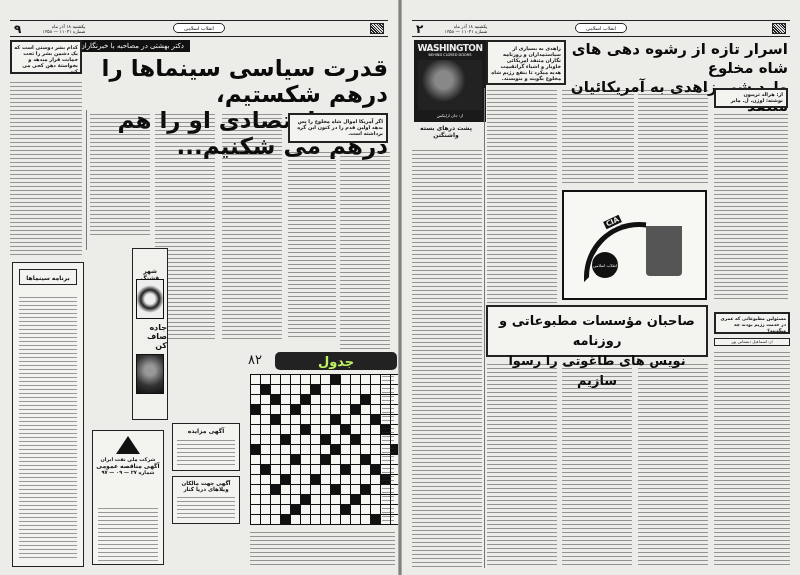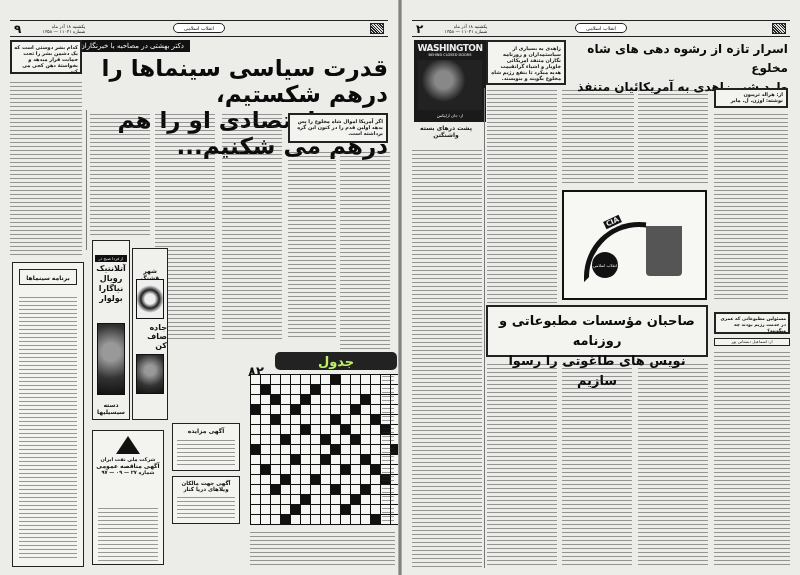--- a/index.html
+++ b/index.html
@@ -62,26 +62,20 @@
     <div class="text-block" style="top:112px;left:222px;width:60px;height:230px;"></div>
     <div class="box thick small" style="top:113px;left:288px;width:100px;height:30px;padding:3px;font-weight:bold;">اگر آمریکا اموال شاه مخلوع را پس بدهد اولین قدم را در کنون این گره برداشته است.</div>
     <div class="text-block" style="top:150px;left:288px;width:48px;height:190px;"></div>
     <div class="text-block" style="top:150px;left:340px;width:50px;height:200px;"></div>
 
     <div class="box" style="top:262px;left:12px;width:72px;height:305px;">
       <div style="margin:6px 6px 0;height:16px;border:1px solid #222;display:flex;align-items:center;justify-content:center;font-size:6px;font-weight:bold;">برنامه سینماها</div>
       <div class="text-block" style="top:32px;left:6px;width:58px;height:265px;"></div>
     </div>
 
-    <div class="box" style="top:240px;left:92px;width:38px;height:180px;background:#f0f0ed;">
-      <div style="background:#111;color:#eee;font-size:4px;text-align:center;padding:1px;margin:14px 2px 0;">از فردا صبح در</div>
-      <div style="font-size:8px;font-weight:bold;text-align:center;line-height:10px;margin-top:2px;">آتلانتیک رویال نیاگارا بولوار</div>
-      <div class="photo" style="top:82px;left:4px;width:28px;height:72px;"></div>
-      <div style="position:absolute;bottom:4px;left:0;right:0;font-size:6px;font-weight:bold;text-align:center;">دسته سیسیلیها</div>
-    </div>
     <div class="box" style="top:248px;left:132px;width:36px;height:172px;background:#f0f0ed;">
       <div style="font-size:6px;font-weight:bold;text-align:center;margin-top:18px;">شهر قشنگ</div>
       <div class="photo" style="top:30px;left:3px;width:28px;height:40px;background:radial-gradient(circle at 50% 50%, #eee 0 22%, #222 40%, #eee 60%);"></div>
       <div style="position:absolute;top:74px;left:0;right:0;font-size:8px;font-weight:bold;text-align:right;">جاده صاف کن</div>
       <div class="photo" style="top:105px;left:3px;width:28px;height:40px;"></div>
     </div>
 
     <div class="box" style="top:430px;left:92px;width:72px;height:135px;padding:3px;text-align:center;">
       <div style="width:0;height:0;margin:2px auto;border-left:12px solid transparent;border-right:12px solid transparent;border-bottom:18px solid #111;"></div>
       <div class="small" style="font-weight:bold;">شرکت ملی نفت ایران</div>
@@ -92,21 +86,21 @@
     <div class="box" style="top:423px;left:172px;width:68px;height:48px;padding:3px;">
       <div style="font-size:6px;font-weight:bold;text-align:center;">آگهی مزایده</div>
       <div class="text-block" style="top:14px;left:4px;width:58px;height:28px;"></div>
     </div>
     <div class="box" style="top:476px;left:172px;width:68px;height:48px;padding:3px;">
       <div style="font-size:5.5px;font-weight:bold;text-align:center;">آگهی جهت مالکان ویلاهای دریا کنار</div>
       <div class="text-block" style="top:18px;left:4px;width:58px;height:24px;"></div>
     </div>
 
     <div class="banner" style="top:352px;left:275px;width:122px;height:18px;font-size:13px;">جدول</div>
-    <div style="position:absolute;top:364px;left:248px;font-size:13px;font-weight:bold;direction:ltr;">۸۲</div>
+    <div style="position:absolute;top:352px;left:248px;font-size:13px;font-weight:normal;direction:ltr;">۸۲</div>
     <div class="crossword" style="top:374px;left:250px;" id="cw">
         <div></div>
         <div></div>
         <div></div>
         <div></div>
         <div></div>
         <div></div>
         <div class="b"></div>
         <div></div>
         <div></div>
@@ -339,21 +333,21 @@
       <span class="section-pill">انقلاب اسلامی</span>
       <div style="display:flex;align-items:center;gap:4px;direction:ltr;">
         <span class="page-num">۲</span>
         <div class="date">
           <div>یکشنبه ۱۸ آذر ماه</div>
           <div>۱۳۵۸ — شماره ۱۱۰۳۱</div>
         </div>
       </div>
     </div>
 
-    <div class="headline" style="top:40px;right:12px;width:225px;font-size:12px;line-height:19px;">
+    <div class="headline" style="top:40px;right:12px;width:225px;font-size:15px;line-height:19px;">
       <div>اسرار تازه از رشوه دهی های شاه مخلوع</div>
       <div>وارد شیر زاهدی به آمریکائیان متنفذ</div>
     </div>
     <div class="box thick small" style="top:40px;left:84px;width:80px;height:45px;padding:3px;font-weight:bold;">زاهدی به بسیاری از سیاستمداران و روزنامه نگاران متنفذ امریکائی خاویار و اشیاء گرانقیمت هدیه میکرد تا بنفع رژیم شاه مخلوع بگویند و بنویسند.</div>
 
     <div class="wash" style="top:40px;left:12px;width:72px;height:82px;">
       <div style="font-size:9px;font-weight:bold;margin-top:3px;letter-spacing:-0.5px;">WASHINGTON</div>
       <div style="font-size:3.5px;">BEHIND CLOSED DOORS</div>
       <div style="margin:3px 4px;height:50px;background:radial-gradient(circle at 40% 40%, #888 0 18%, #222 45%), #222;"></div>
       <div style="font-size:4px;">از: جان ارلیکمن</div>

